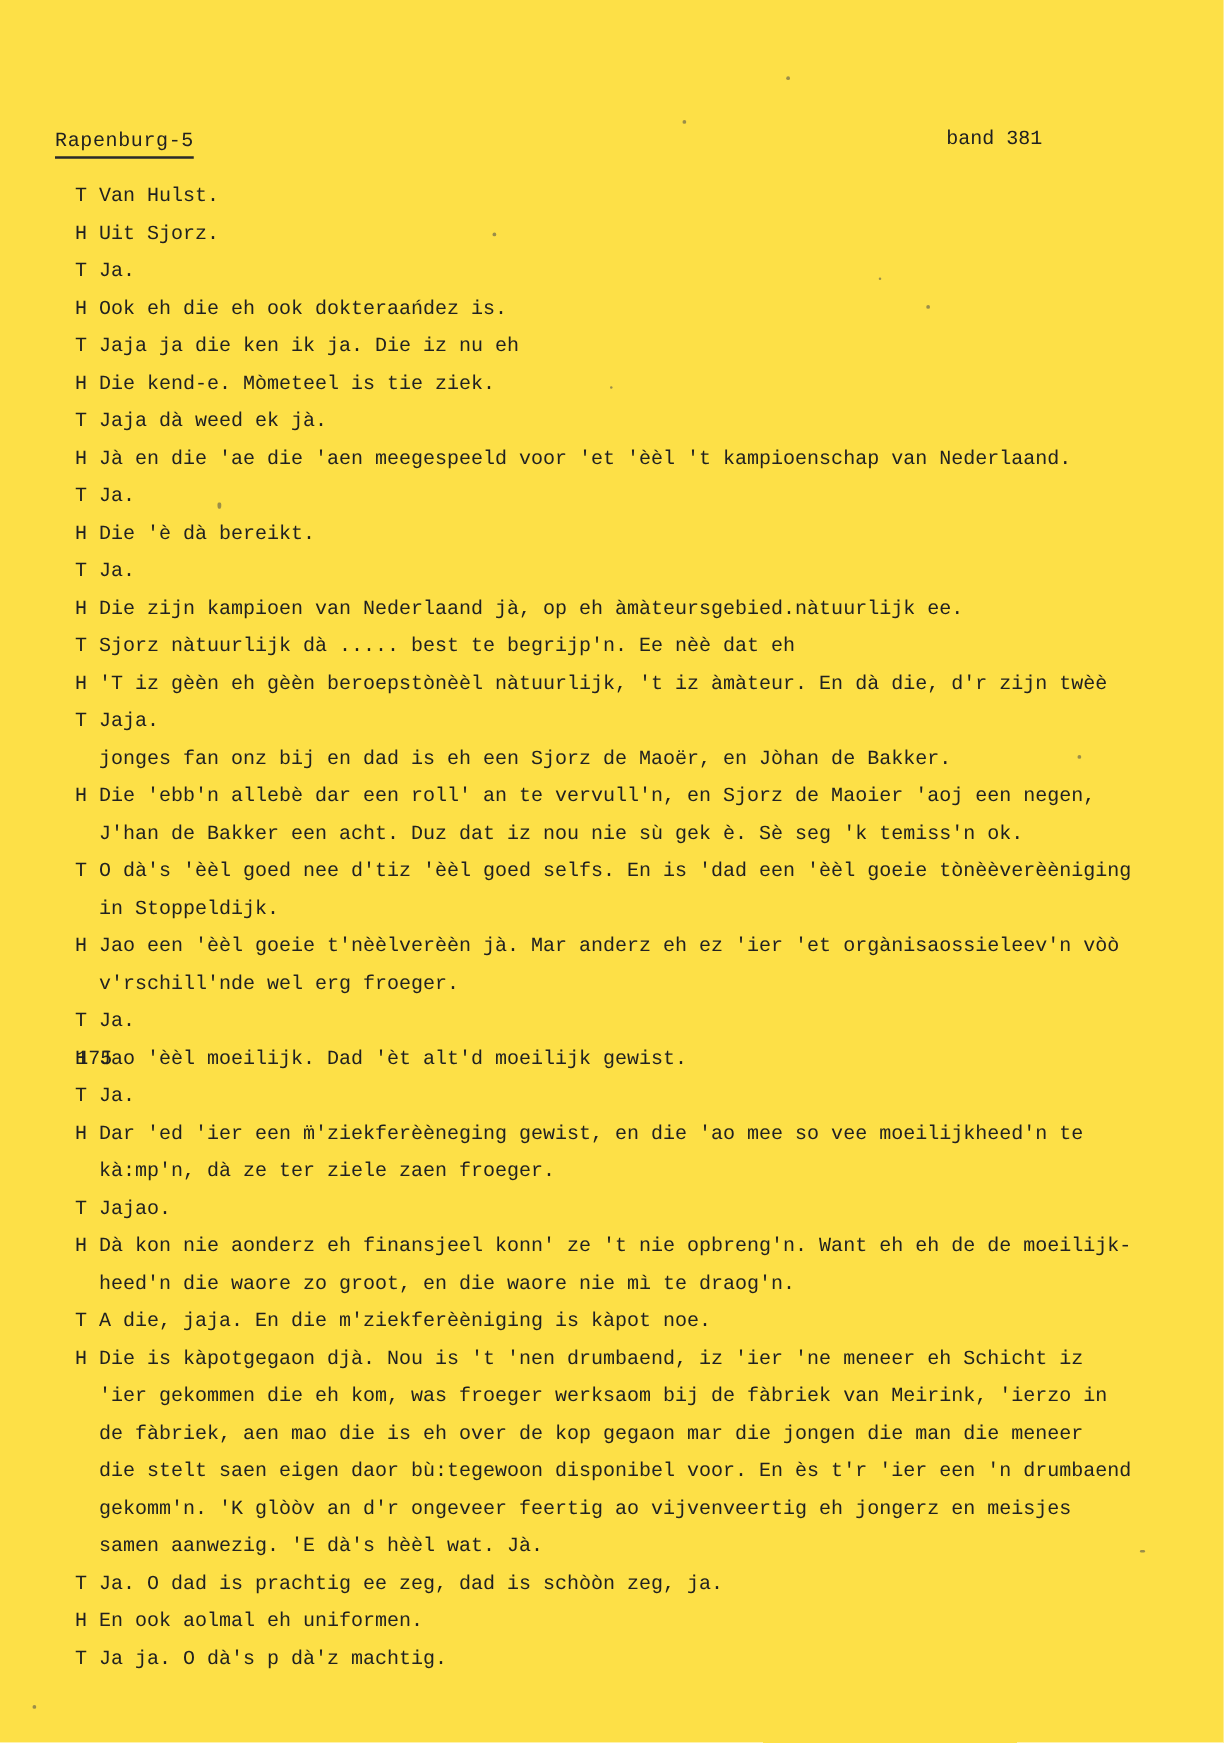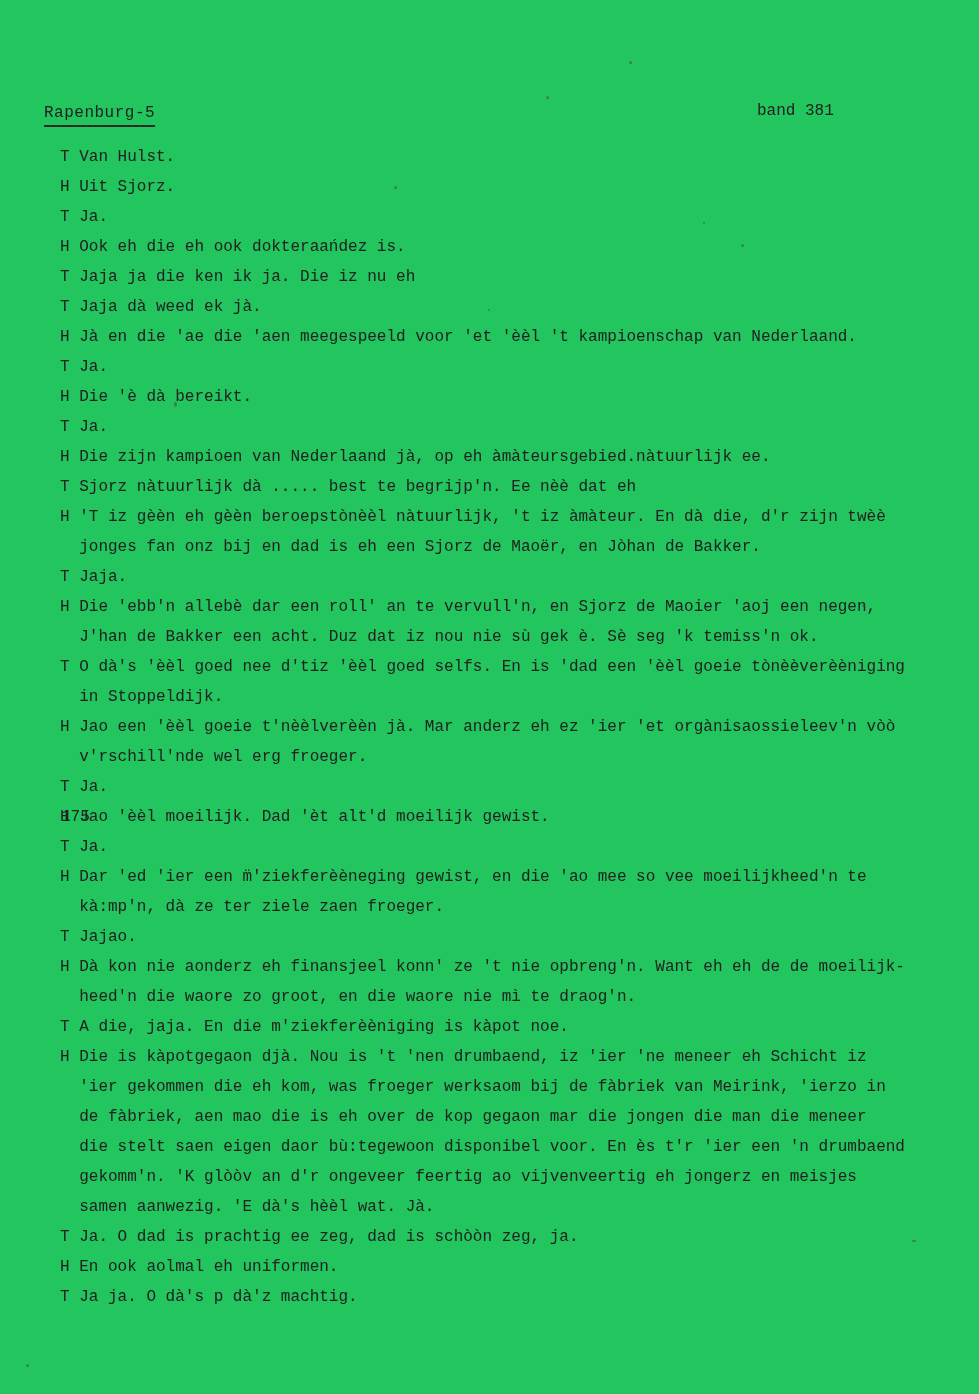--- a/index.html
+++ b/index.html
@@ -12,21 +12,21 @@
   }
   body {
     position: relative;
     font-family: "Liberation Mono", "DejaVu Sans Mono", monospace;
     color: #212121;
     -webkit-font-smoothing: antialiased;
   }
   .page {
     position: absolute;
     inset: 0;
-    background: #22c55e;
+    background: #fde047;
   }
   .doc-header {
     position: absolute;
     top: 104px;
     left: 0;
     width: 100%;
     height: 30px;
     font-size: 16px;
   }
   .doc-title {
@@ -89,30 +89,31 @@
     <span class="doc-title">Rapenburg-5</span>
     <span class="band-label">band 381</span>
   </div>
 
   <div id="transcript">
       <div class="line"><span class="speaker">T</span><span class="text">Van Hulst.</span></div>
       <div class="line"><span class="speaker">H</span><span class="text">Uit Sjorz.</span></div>
       <div class="line"><span class="speaker">T</span><span class="text">Ja.</span></div>
       <div class="line"><span class="speaker">H</span><span class="text">Ook eh die eh ook dokteraańdez is.</span></div>
       <div class="line"><span class="speaker">T</span><span class="text">Jaja ja die ken ik ja. Die iz nu eh</span></div>
+      <div class="line"><span class="speaker">H</span><span class="text">Die kend-e. Mòmeteel is tie ziek.</span></div>
       <div class="line"><span class="speaker">T</span><span class="text">Jaja dà weed ek jà.</span></div>
       <div class="line"><span class="speaker">H</span><span class="text">Jà en die 'ae die 'aen meegespeeld voor 'et 'èèl 't kampioenschap van Nederlaand.</span></div>
       <div class="line"><span class="speaker">T</span><span class="text">Ja.</span></div>
       <div class="line"><span class="speaker">H</span><span class="text">Die 'è dà bereikt.</span></div>
       <div class="line"><span class="speaker">T</span><span class="text">Ja.</span></div>
       <div class="line"><span class="speaker">H</span><span class="text">Die zijn kampioen van Nederlaand jà, op eh àmàteursgebied.nàtuurlijk ee.</span></div>
       <div class="line"><span class="speaker">T</span><span class="text">Sjorz nàtuurlijk dà ..... best te begrijp'n. Ee nèè dat eh</span></div>
       <div class="line"><span class="speaker">H</span><span class="text">'T iz gèèn eh gèèn beroepstònèèl nàtuurlijk, 't iz àmàteur. En dà die, d'r zijn twèè</span></div>
+      <div class="line"><span class="speaker">T</span><span class="text">Jaja.</span></div>
       <div class="line"><span class="speaker"></span><span class="text">jonges fan onz bij en dad is eh een Sjorz de Maoër, en Jòhan de Bakker.</span></div>
-      <div class="line"><span class="speaker">T</span><span class="text">Jaja.</span></div>
       <div class="line"><span class="speaker">H</span><span class="text">Die 'ebb'n allebè dar een roll' an te vervull'n, en Sjorz de Maoier 'aoj een negen,</span></div>
       <div class="line"><span class="speaker"></span><span class="text">J'han de Bakker een acht. Duz dat iz nou nie sù gek è. Sè seg 'k temiss'n ok.</span></div>
       <div class="line"><span class="speaker">T</span><span class="text">O dà's 'èèl goed nee d'tiz 'èèl goed selfs. En is 'dad een 'èèl goeie tònèèverèèniging</span></div>
       <div class="line"><span class="speaker"></span><span class="text">in Stoppeldijk.</span></div>
       <div class="line"><span class="speaker">H</span><span class="text">Jao een 'èèl goeie t'nèèlverèèn jà. Mar anderz eh ez 'ier 'et orgànisaossieleev'n vòò</span></div>
       <div class="line"><span class="speaker"></span><span class="text">v'rschill'nde wel erg froeger.</span></div>
       <div class="line"><span class="speaker">T</span><span class="text">Ja.</span></div>
       <div class="line"><span class="num">175</span><span class="speaker">H</span><span class="text">Jao 'èèl moeilijk. Dad 'èt alt'd moeilijk gewist.</span></div>
       <div class="line"><span class="speaker">T</span><span class="text">Ja.</span></div>
       <div class="line"><span class="speaker">H</span><span class="text">Dar 'ed 'ier een m̈'ziekferèèneging gewist, en die 'ao mee so vee moeilijkheed'n te</span></div>

